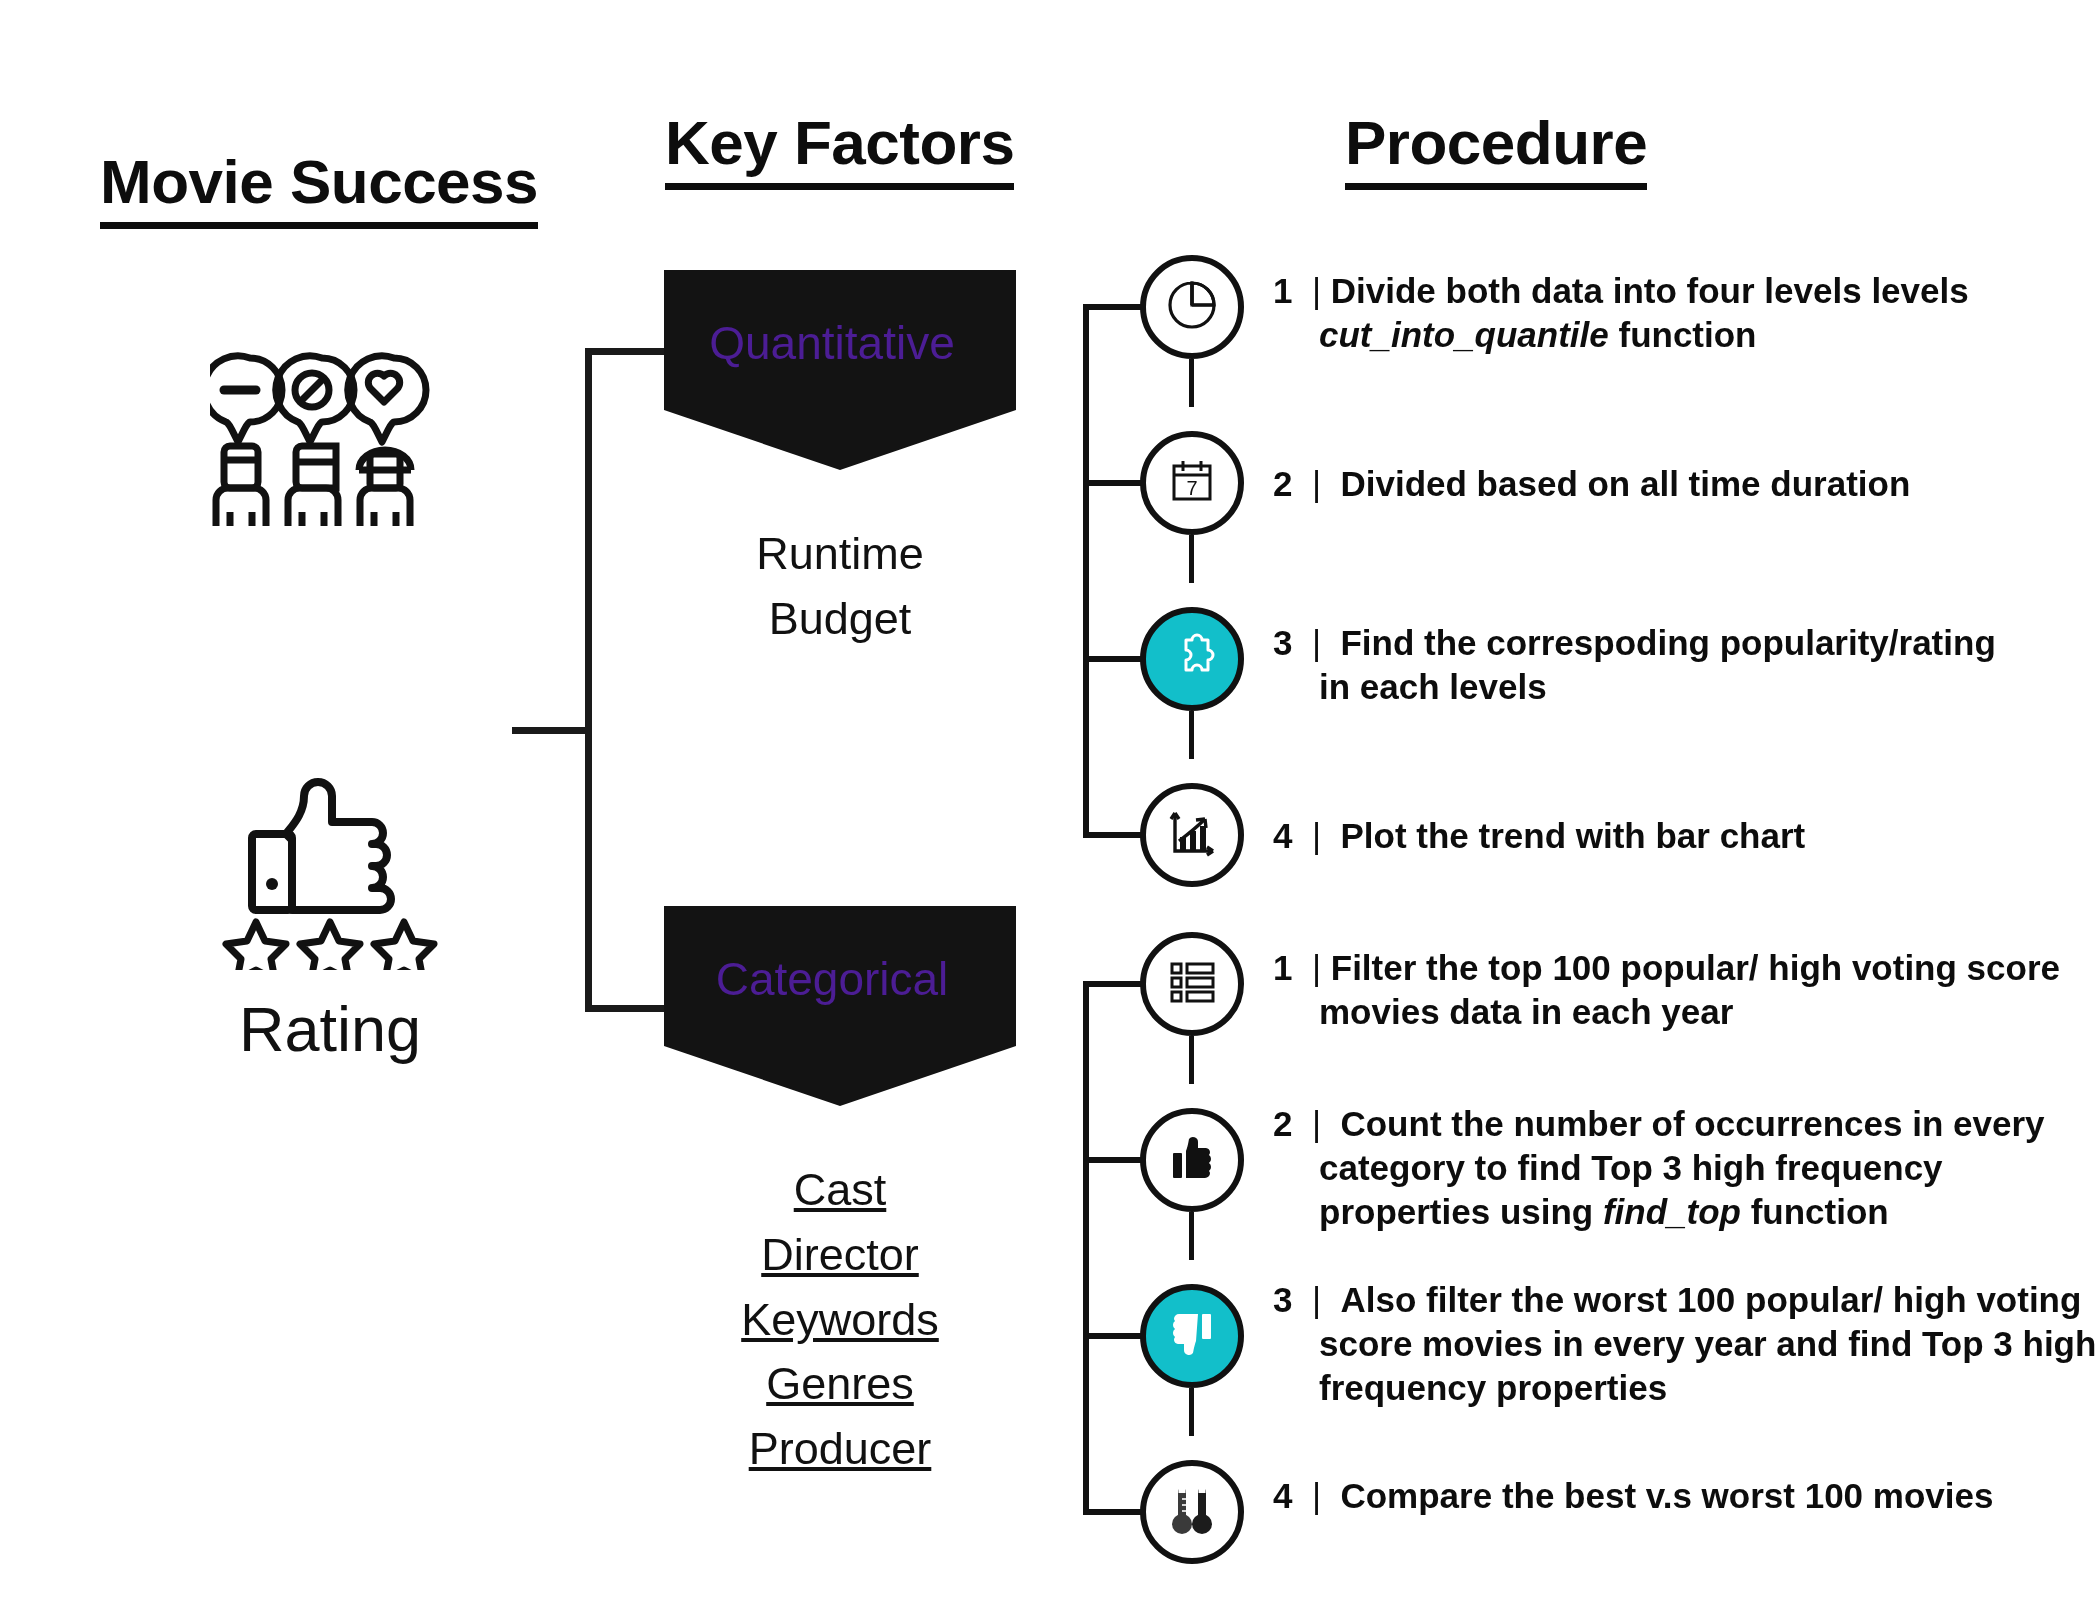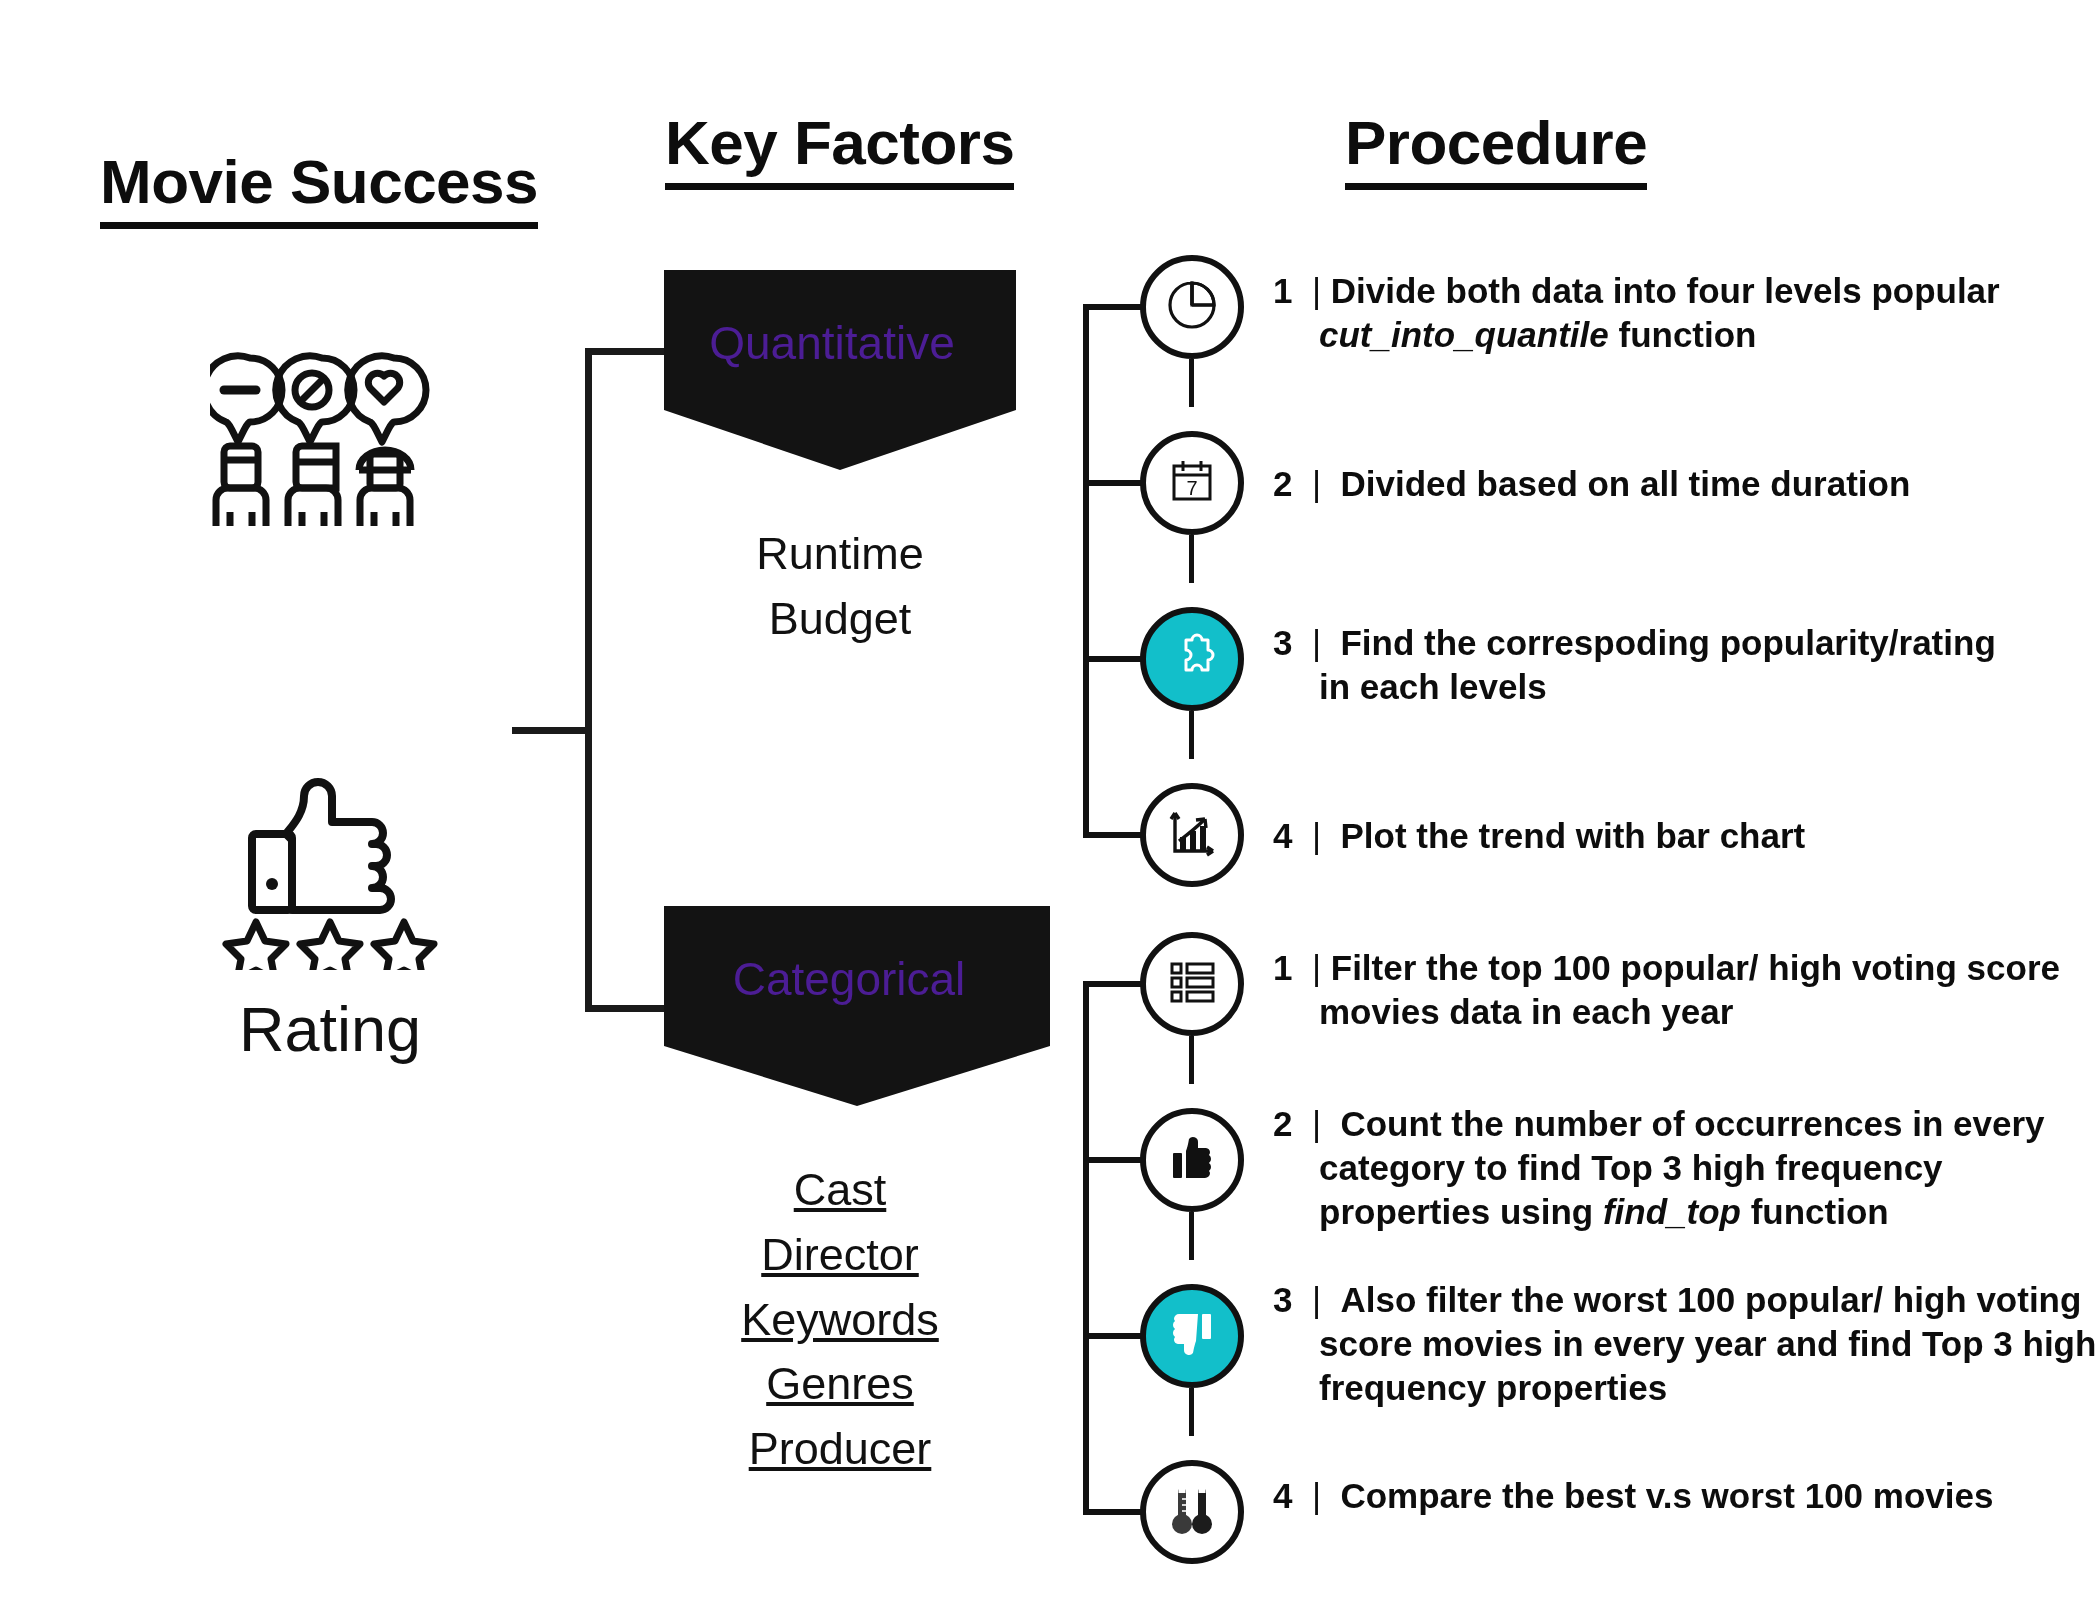--- a/index.html
+++ b/index.html
@@ -70,21 +70,21 @@
     position: absolute;
     left: 0; right: 16px;
     top: 46px;
     text-align: center;
     color: #4c1d95;
     font-size: 46px;
     font-weight: 400;
     letter-spacing: 0px;
   }
   #banner-quantitative { left: 664px; top: 270px; }
-  #banner-categorical  { left: 664px; top: 906px; padding-left: 34px; }
+  #banner-categorical  { left: 664px; top: 906px; }
 
   .factor-list {
     position: absolute;
     width: 352px;
     text-align: center;
     font-size: 45px;
     line-height: 1.44;
     color: #111;
   }
   #factors-quantitative { left: 664px; top: 522px; }
@@ -267,21 +267,21 @@
         <svg width="58" height="58" viewBox="0 0 58 58" fill="none" stroke="#111" stroke-width="3.2">
           <path d="M29 29 L29 7 A22 22 0 1 1 7 29 A22 22 0 0 1 29 7 Z" fill="none"></path>
           <path d="M29 29 L51 29 A22 22 0 0 0 29 7 Z" fill="none"></path>
           <line x1="29" y1="29" x2="29" y2="7"></line>
           <line x1="29" y1="29" x2="51" y2="29"></line>
         </svg>
       </span>
     </div>
     <div class="proc-text" style="top:14px;">
       <span class="num">1</span>
-      <span class="sep">&nbsp;|&nbsp;</span><span class="body">Divide both data into four levels </span><span class="body">popular</span>
+      <span class="sep">&nbsp;|&nbsp;</span><span class="body">Divide both data into four levels </span><span class="body">levels</span>
       <span class="line2"><span class="italic">cut_into_quantile</span><span> function</span></span>
     </div>
   </div>
 
   <div class="proc-row" style="top:176px;">
     <div class="proc-stub" style="top:49px;"></div>
     <div class="proc-circle">
       <span>
         <svg width="56" height="56" viewBox="0 0 56 56" fill="none" stroke="#111" stroke-width="3">
           <rect x="10" y="13" width="36" height="33" fill="none"></rect>

